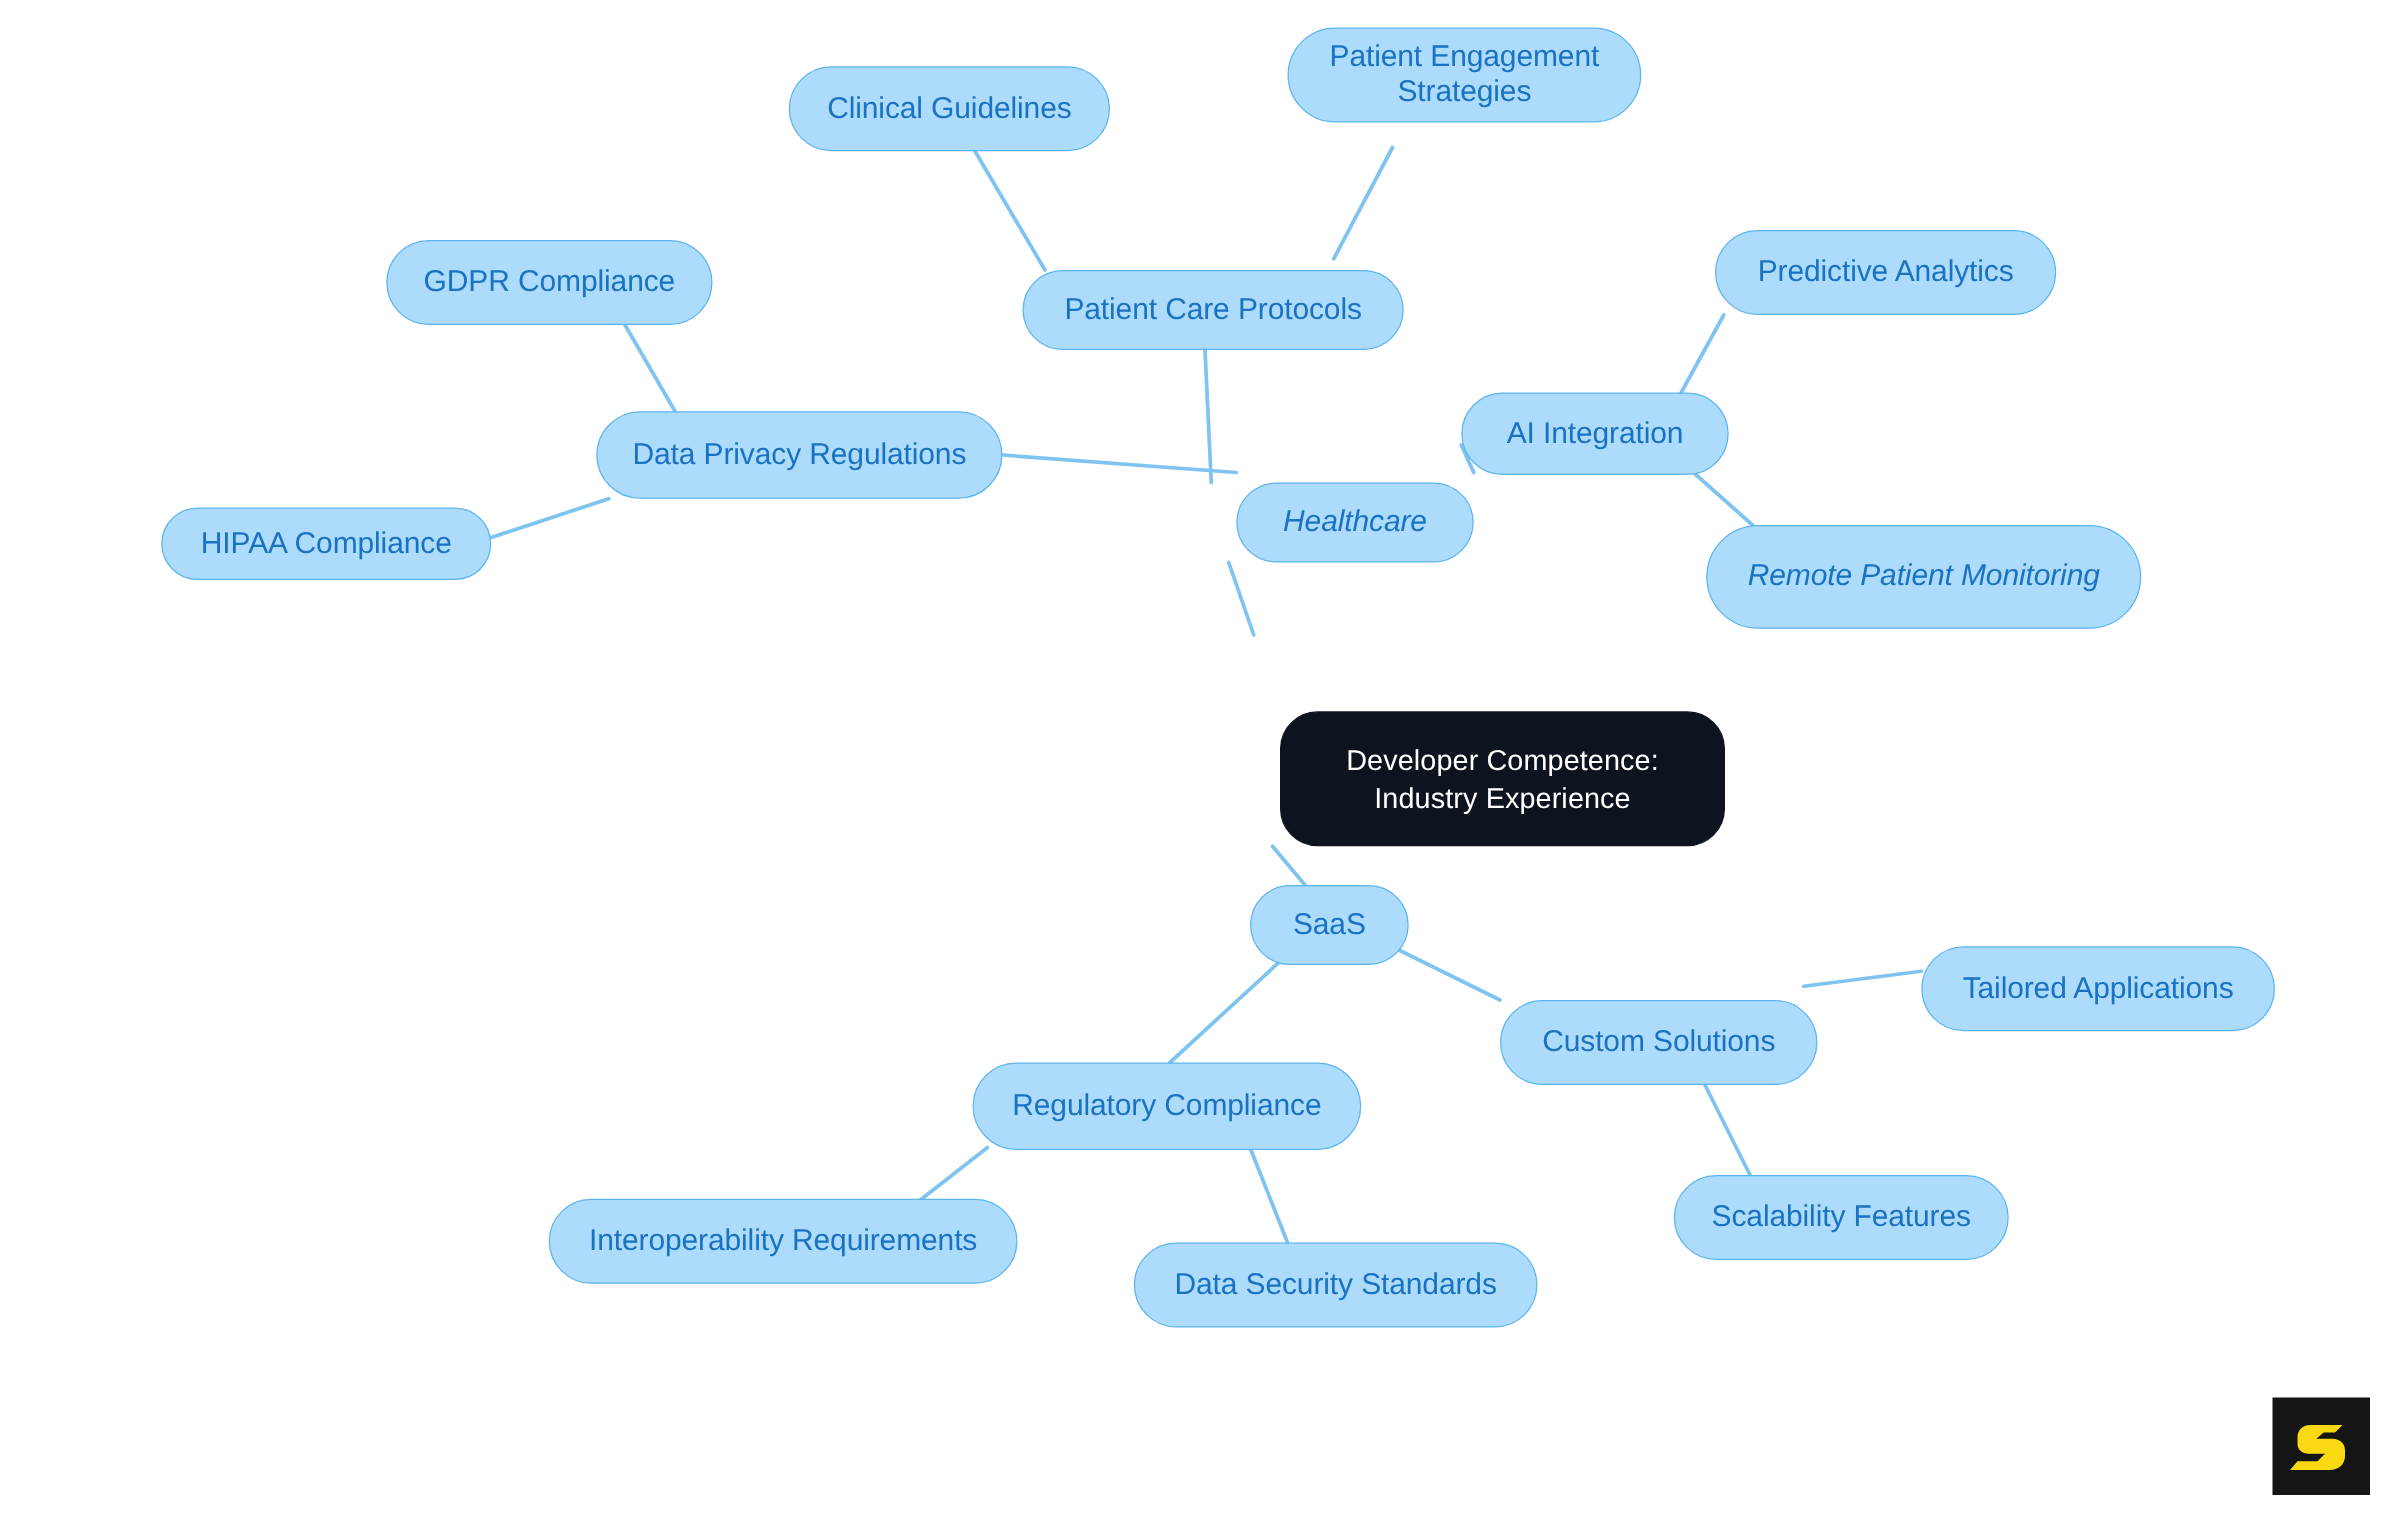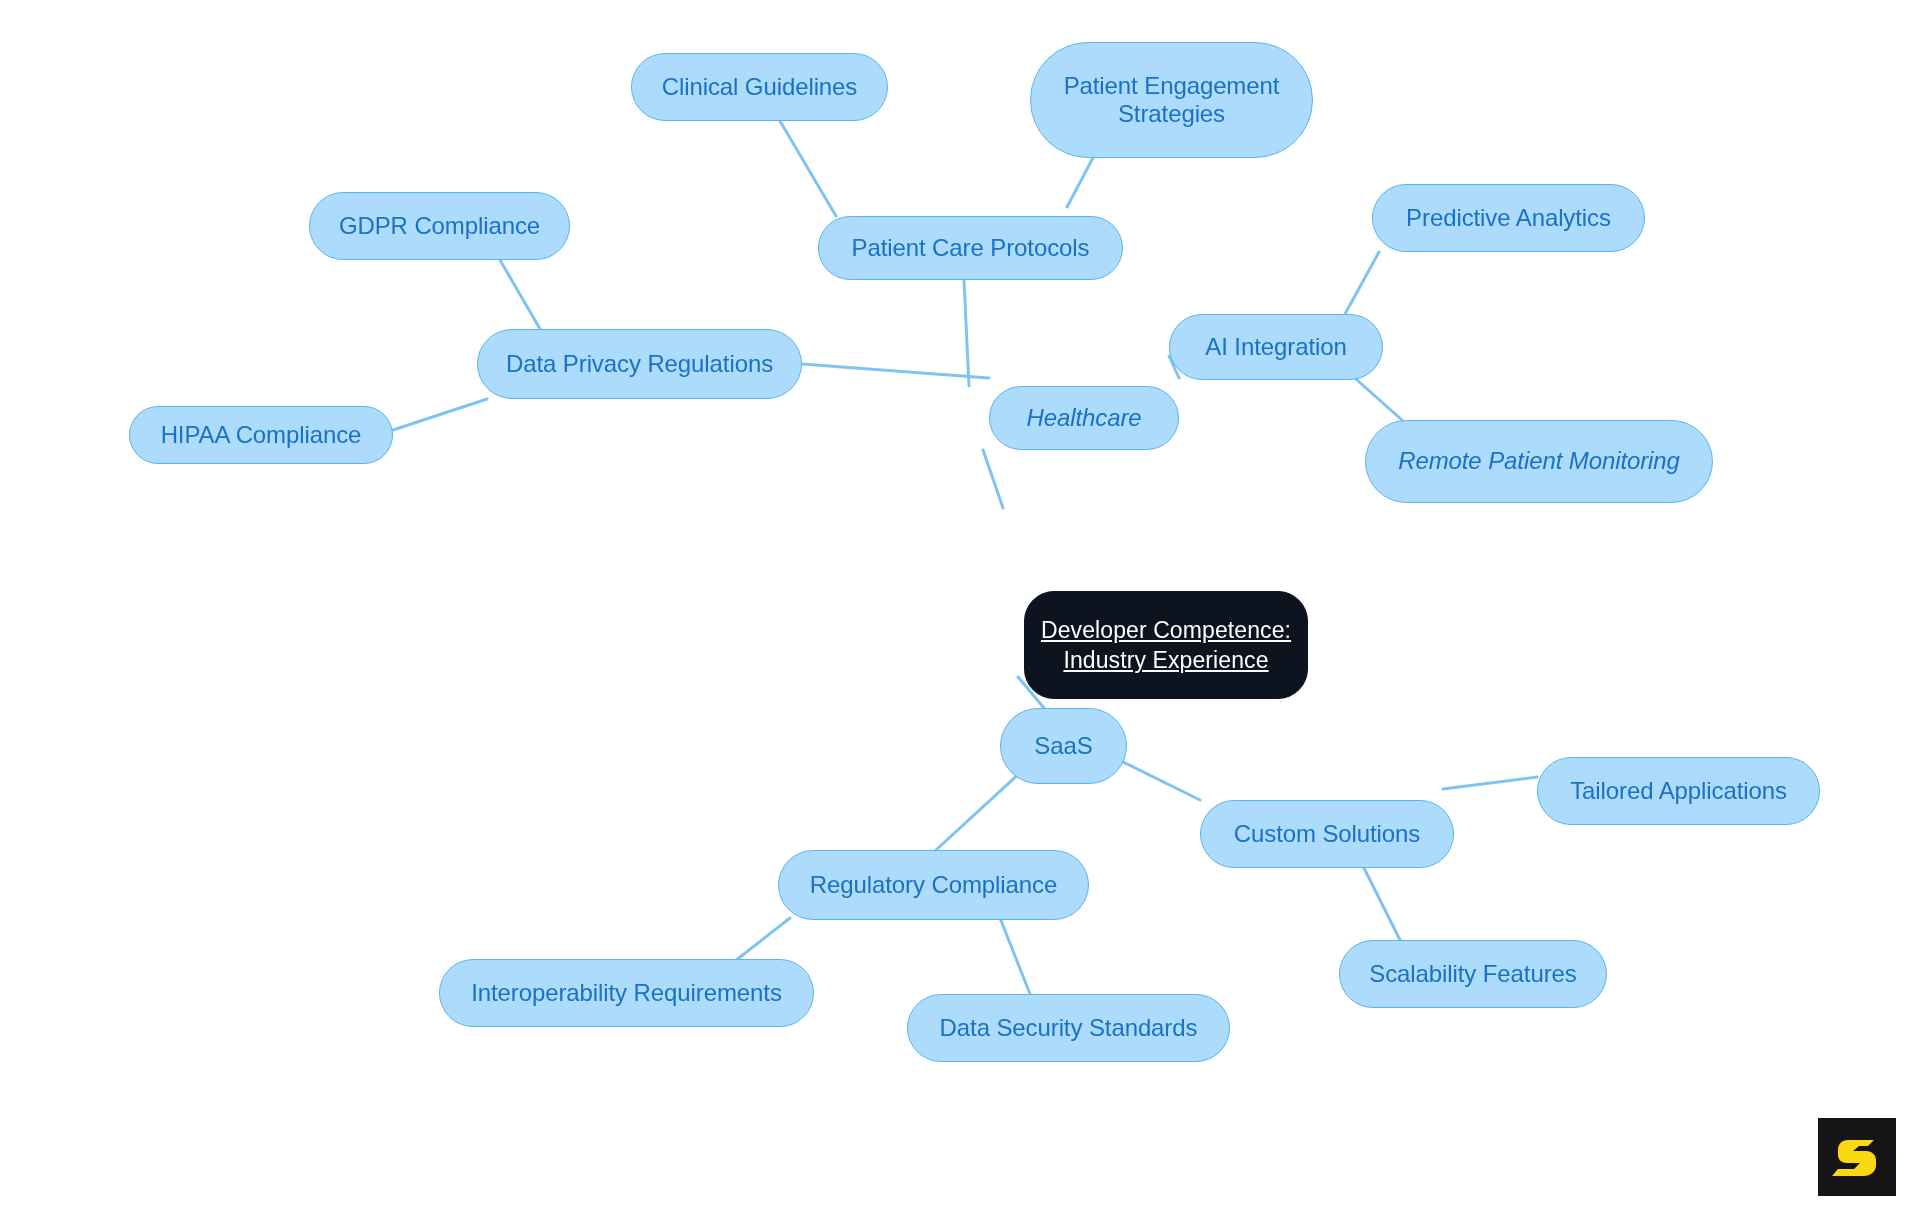--- a/index.html
+++ b/index.html
@@ -83,34 +83,34 @@
       <line x1="1018" y1="677" x2="1044" y2="708" stroke="#7FC4F0" stroke-width="3" stroke-linecap="round"></line>
       <line x1="1113" y1="757" x2="1200" y2="800" stroke="#7FC4F0" stroke-width="3" stroke-linecap="round"></line>
       <line x1="1443" y1="789" x2="1537" y2="777" stroke="#7FC4F0" stroke-width="3" stroke-linecap="round"></line>
       <line x1="1360" y1="860" x2="1400" y2="940" stroke="#7FC4F0" stroke-width="3" stroke-linecap="round"></line>
       <line x1="1023" y1="770" x2="936" y2="850" stroke="#7FC4F0" stroke-width="3" stroke-linecap="round"></line>
       <line x1="790" y1="918" x2="735" y2="961" stroke="#7FC4F0" stroke-width="3" stroke-linecap="round"></line>
       <line x1="1000" y1="918" x2="1030" y2="994" stroke="#7FC4F0" stroke-width="3" stroke-linecap="round"></line>
     </svg>
 
   <div id="nodes-layer">
-      <div class="node root" style="left: 1024px; top: 591px; width: 284px; height: 108px; text-decoration: underline;">Developer Competence:
+      <div class="node root" style="left: 1024px; top: 569px; width: 356px; height: 108px;">Developer Competence:
 Industry Experience</div>
       <div class="node" style="left: 989px; top: 386px; width: 190px; height: 64px; font-style: italic;">Healthcare</div>
       <div class="node" style="left: 818px; top: 216px; width: 305px; height: 64px;">Patient Care Protocols</div>
       <div class="node" style="left: 631px; top: 53px; width: 257px; height: 68px;">Clinical Guidelines</div>
-      <div class="node" style="left: 1030px; top: 22px; width: 283px; height: 116px; margin-top: 20px;">Patient Engagement
+      <div class="node" style="left: 1030px; top: 22px; width: 283px; height: 76px;">Patient Engagement
 Strategies</div>
       <div class="node" style="left: 477px; top: 329px; width: 325px; height: 70px;">Data Privacy Regulations</div>
       <div class="node" style="left: 309px; top: 192px; width: 261px; height: 68px;">GDPR Compliance</div>
       <div class="node" style="left: 129px; top: 406px; width: 264px; height: 58px;">HIPAA Compliance</div>
       <div class="node" style="left: 1169px; top: 314px; width: 214px; height: 66px;">AI Integration</div>
       <div class="node" style="left: 1372px; top: 184px; width: 273px; height: 68px;">Predictive Analytics</div>
       <div class="node" style="left: 1365px; top: 420px; width: 348px; height: 83px; font-style: italic;">Remote Patient Monitoring</div>
-      <div class="node" style="left: 1000px; top: 708px; width: 127px; height: 76px;">SaaS</div>
+      <div class="node" style="left: 1000px; top: 708px; width: 127px; height: 64px;">SaaS</div>
       <div class="node" style="left: 1200px; top: 800px; width: 254px; height: 68px;">Custom Solutions</div>
       <div class="node" style="left: 1537px; top: 757px; width: 283px; height: 68px;">Tailored Applications</div>
       <div class="node" style="left: 1339px; top: 940px; width: 268px; height: 68px;">Scalability Features</div>
       <div class="node" style="left: 778px; top: 850px; width: 311px; height: 70px;">Regulatory Compliance</div>
       <div class="node" style="left: 439px; top: 959px; width: 375px; height: 68px;">Interoperability Requirements</div>
       <div class="node" style="left: 907px; top: 994px; width: 323px; height: 68px;">Data Security Standards</div>
     </div>
 
   <div id="logo">
     <svg width="54" height="54" viewBox="0 0 54 54">

